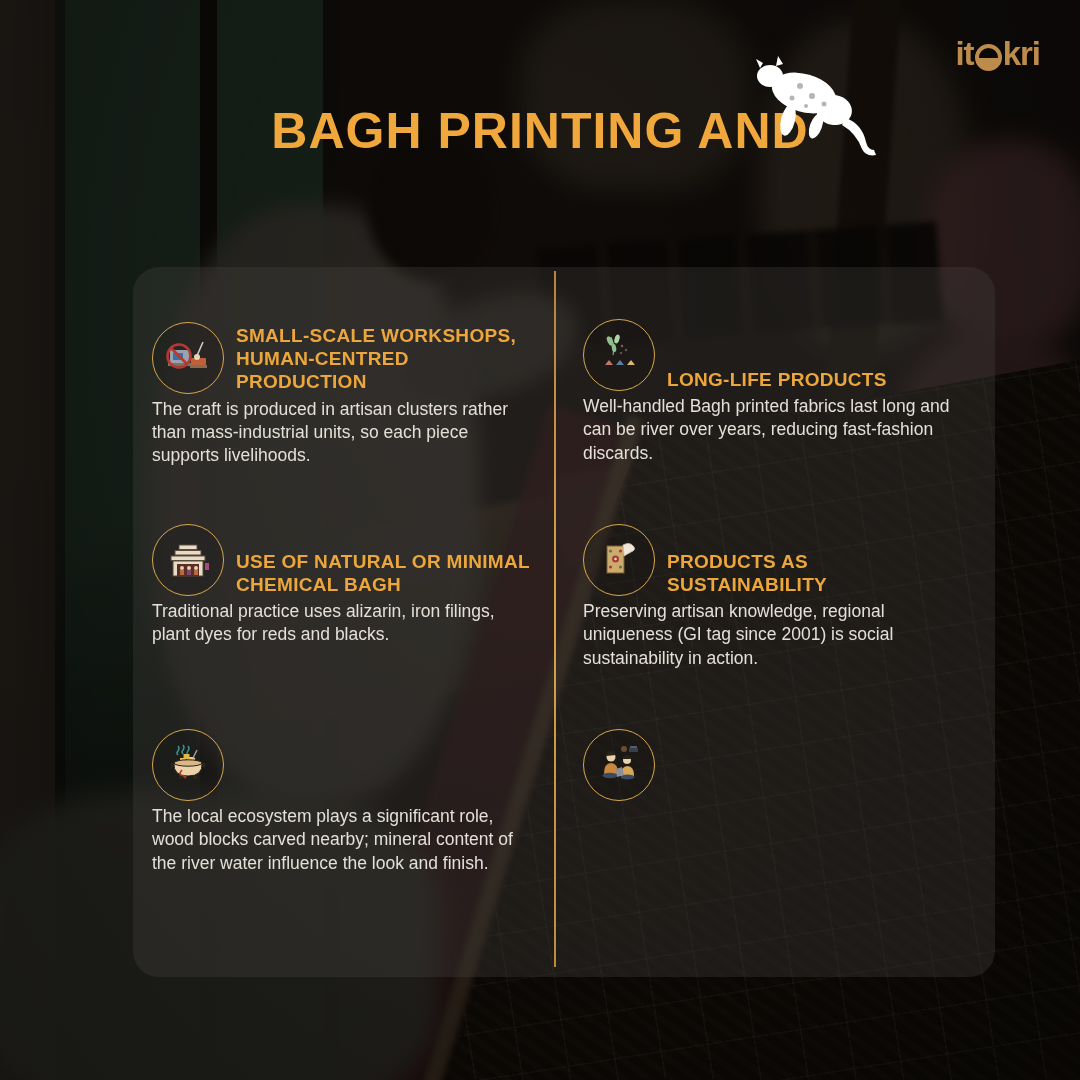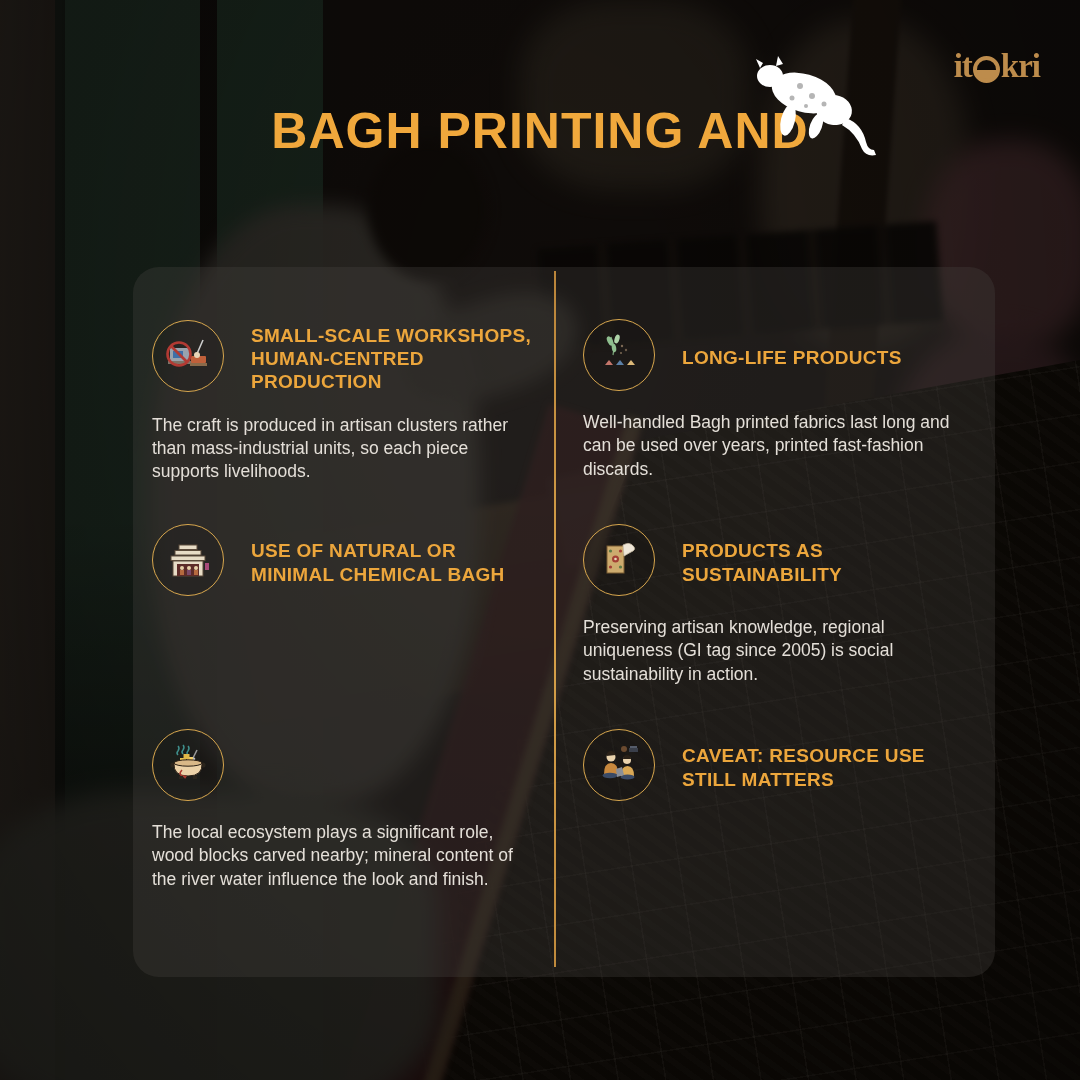--- a/index.html
+++ b/index.html
@@ -55,45 +55,45 @@
       #161009;}
   .maroon{left:430px;top:400px;width:95px;height:800px;background:#431a1d;
     transform:rotate(17deg);filter:blur(3px);opacity:.85;}
   .cream-edge{left:512px;top:400px;width:16px;height:790px;background:#6d5c3d;
     transform:rotate(17deg);filter:blur(3px);opacity:.7;}
   .overlay{position:absolute;inset:0;background:
     radial-gradient(ellipse at 50% 28%,rgba(0,0,0,.30),rgba(0,0,0,.55)),
     rgba(12,9,7,.30);}
 
   
-  .logo{right:40px;top:48px;color:#bd8c4c;font-weight:bold;font-size:33px;
-    letter-spacing:-1px;display:flex;align-items:center;z-index:6;font-family:Liberation Serif, serif;}
+  .logo{right:40px;top:35px;color:#bd8c4c;font-weight:bold;font-size:33px;
+    letter-spacing:-1px;display:flex;align-items:center;z-index:6;}
   .logo .o{display:inline-block;width:19px;height:19px;border:4px solid #bd8c4c;
     border-radius:50%;margin:6px 1px 0 1px;
     background:linear-gradient(180deg,transparent 52%,#bd8c4c 52%);}
   .title{left:140px;top:98px;width:800px;text-align:center;z-index:4;
     color:#f0a83c;font-weight:800;font-size:50px;line-height:1.34;
     letter-spacing:1px;}
   .tiger{left:742px;top:48px;z-index:5;}
 
   
   .panel{left:133px;top:267px;width:862px;height:710px;border-radius:26px;
     background:rgba(70,68,64,0.32);z-index:7;}
   .divider{position:absolute;left:421px;top:4px;width:2px;height:696px;
     background:linear-gradient(180deg,#b9843a,#d8a24a 50%,#bf8a3c);}
   .grid{position:absolute;inset:0;display:grid;grid-template-columns:431px 431px;
     grid-auto-rows:205px;padding-top:52px;}
   .section{padding:0 30px 0 19px;}
-  .sec-head{display:flex;gap:27px;align-items:center;}
+  .sec-head{display:flex;gap:12px;align-items:flex-end;}
   .icon-circle{flex:0 0 auto;width:70px;height:70px;border:1.5px solid #d8a74e;
     border-radius:50%;display:flex;align-items:center;justify-content:center;
     background:rgba(0,0,0,.12);}
   .heading{padding-top:5px;color:#eca63c;font-weight:bold;font-size:19px;
     letter-spacing:.3px;line-height:1.22;max-width:300px;}
-  .body{margin-top:20px;color:#e4dfd8;font-size:17.5px;line-height:1.33;
+  .body{margin-top:4px;color:#e4dfd8;font-size:17.5px;line-height:1.33;
     max-width:382px;}
 </style>
 </head>
 <body>
 
 <div class="canvas">
 
   <div class="bg">
     <div class="abs wall-left"></div>
     <div class="abs door"></div>
@@ -184,21 +184,21 @@
               <circle cx="25" cy="13" r="1.2" fill="#7d6a55"></circle>
               <circle cx="29" cy="17" r="1.2" fill="#6a5a48"></circle>
               <circle cx="24" cy="20" r="1" fill="#7d6a55"></circle>
               <path d="M8 32 l4 -5 4 5 z" fill="#c4766b"></path>
               <path d="M19 32 l4 -5 4 5 z" fill="#5b7fa6"></path>
               <path d="M30 32 l4 -5 4 5 z" fill="#dcb878"></path>
             </svg>
           </div>
           <div class="heading">LONG-LIFE PRODUCTS</div>
         </div>
-        <div class="body">Well-handled Bagh printed fabrics last long and can be used over years, printed fast-fashion discards.</div>
+        <div class="body">Well-handled Bagh printed fabrics last long and can be river over years, reducing fast-fashion discards.</div>
       </div>
 
       <div class="section">
         <div class="sec-head">
           <div class="icon-circle">
             <svg width="44" height="44" viewBox="0 0 44 44">
               <rect x="7" y="23" width="30" height="15" fill="#e7dcc6" stroke="#5a4a3a" stroke-width="1"></rect>
               <rect x="11" y="26" width="22" height="12" fill="#5d2b28"></rect>
               <rect x="5" y="18" width="34" height="4.5" fill="#e7dcc6" stroke="#5a4a3a" stroke-width="1"></rect>
               <rect x="9" y="12.5" width="26" height="4.5" fill="#e7dcc6" stroke="#5a4a3a" stroke-width="1"></rect>
@@ -207,39 +207,40 @@
               <rect x="14" y="32" width="4" height="5" fill="#b56a3f"></rect>
               <circle cx="23" cy="30" r="2" fill="#e8d0a8"></circle>
               <rect x="21" y="32" width="4" height="5" fill="#7a4a6a"></rect>
               <circle cx="30" cy="30" r="2" fill="#e8d0a8"></circle>
               <rect x="28" y="32" width="4" height="5" fill="#b56a3f"></rect>
               <rect x="39" y="25" width="4" height="7" fill="#a84a7a"></rect>
             </svg>
           </div>
           <div class="heading">USE OF NATURAL OR MINIMAL CHEMICAL BAGH</div>
         </div>
+        <div class="body">Traditional practice uses alizarin, iron filings, plant dyes for reds and blacks.</div>
       </div>
 
       <div class="section">
         <div class="sec-head">
           <div class="icon-circle">
             <svg width="44" height="44" viewBox="0 0 44 44">
               <rect x="10" y="8" width="17" height="27" fill="#cdab6e" stroke="#7a5c33" stroke-width="1"></rect>
               <circle cx="18.5" cy="21" r="3.5" fill="#a43f35"></circle>
               <circle cx="13.5" cy="13" r="1.6" fill="#5c7a46"></circle>
               <circle cx="23.5" cy="13" r="1.6" fill="#a43f35"></circle>
               <circle cx="13.5" cy="29" r="1.6" fill="#a43f35"></circle>
               <circle cx="23.5" cy="29" r="1.6" fill="#5c7a46"></circle>
               <circle cx="18.5" cy="21" r="1.3" fill="#e8d9b8"></circle>
               <path d="M26 7 q7 -4 11 2 q2 3 -3 5 l-7 4 z" fill="#efe7d8" stroke="#c9bda6" stroke-width="0.8"></path>
             </svg>
           </div>
           <div class="heading">PRODUCTS AS SUSTAINABILITY</div>
         </div>
-        <div class="body">Preserving artisan knowledge, regional uniqueness (GI tag since 2005) is social sustainability in action.</div>
+        <div class="body">Preserving artisan knowledge, regional uniqueness (GI tag since 2001) is social sustainability in action.</div>
       </div>
 
       <div class="section">
         <div class="sec-head">
           <div class="icon-circle">
             <svg width="44" height="44" viewBox="0 0 44 44">
               <path d="M12 3 q2 2 0 5 q-2 2 0 4" stroke="#3f8f8c" stroke-width="1.5" fill="none"></path>
               <path d="M17 2 q2 2 0 5 q-2 2 0 4" stroke="#3f8f8c" stroke-width="1.5" fill="none"></path>
               <path d="M22 3 q2 2 0 5 q-2 2 0 4" stroke="#3f8f8c" stroke-width="1.5" fill="none"></path>
               <line x1="31" y1="7" x2="27" y2="15" stroke="#9a9a9a" stroke-width="1.6"></line>
@@ -272,19 +273,18 @@
               <path d="M9.5 13 a4.5 4.5 0 0 1 9 -1 l-9 1 z" fill="#2a2118"></path>
               <path d="M7 31 q0 -11 7 -11 q7 0 7 11 z" fill="#c8883d"></path>
               <ellipse cx="13" cy="32.5" rx="7.5" ry="2.8" fill="#3a4a66"></ellipse>
               <circle cx="30" cy="17" r="4" fill="#e9d3ae"></circle>
               <path d="M26 16 a4 4 0 0 1 8 0 l-8 0 z" fill="#2a2118"></path>
               <path d="M24 33 q0 -10 6.5 -10 q6.5 0 6.5 10 z" fill="#d9a855"></path>
               <ellipse cx="30.5" cy="34" rx="7" ry="2.6" fill="#3a4a66"></ellipse>
               <path d="M19 26 l6 -2 2 8 -7 2 z" fill="#8a8f98"></path>
             </svg>
           </div>
-          <div class="heading">CAVEAT: RESOURCE USE STILL MATTERS</div>
         </div>
       </div>
 
     </div>
   </div>
 </div>
 
 </body></html>

